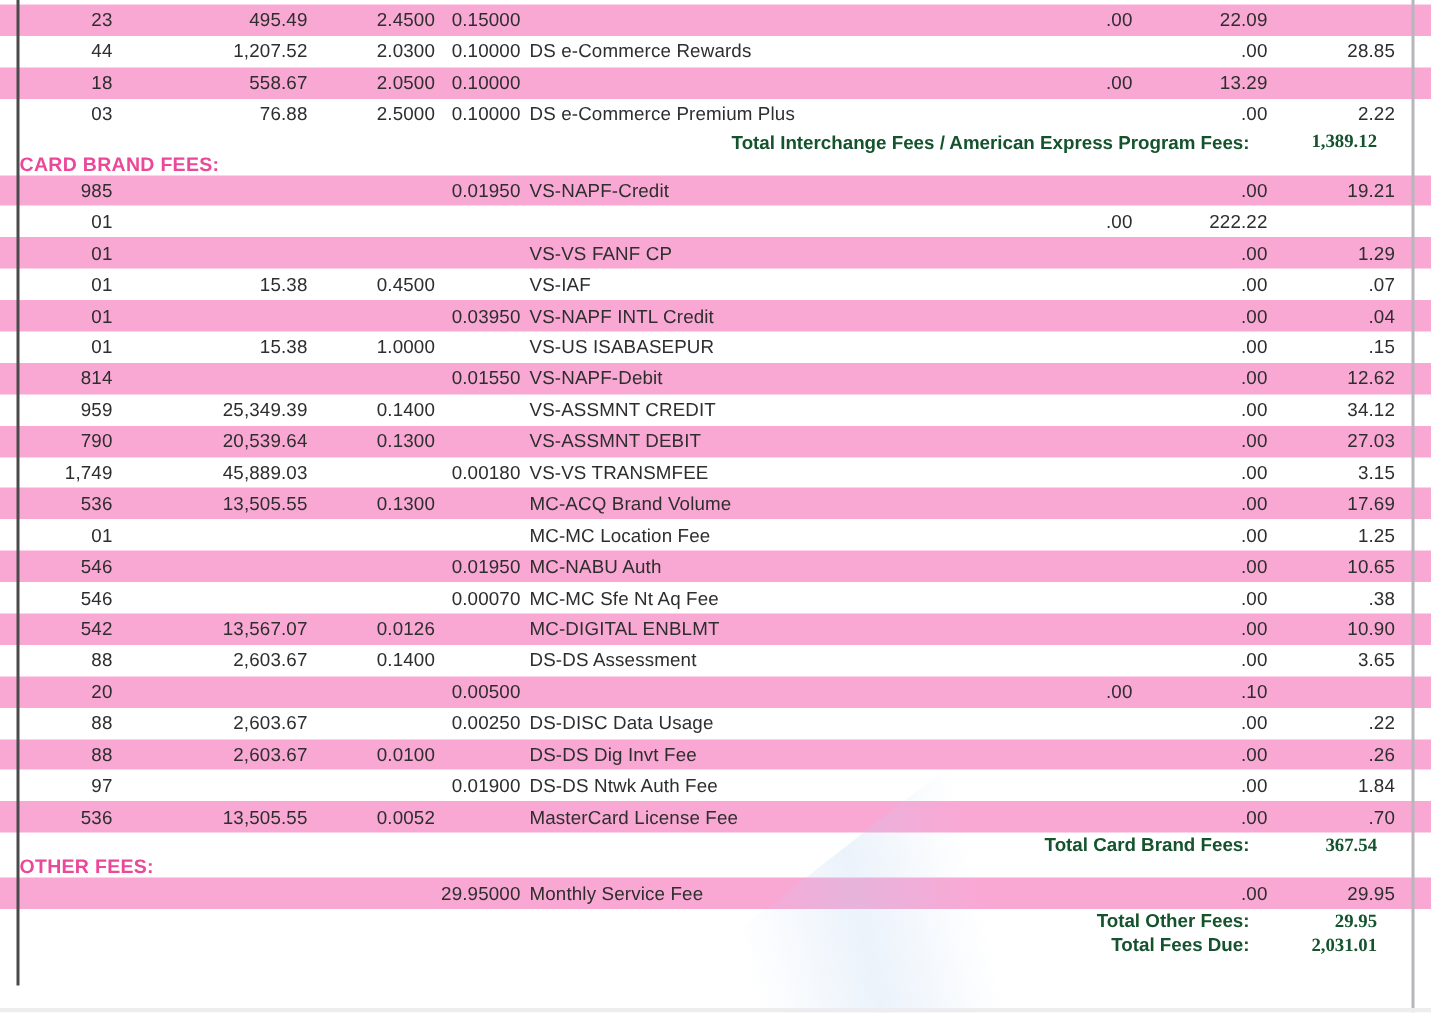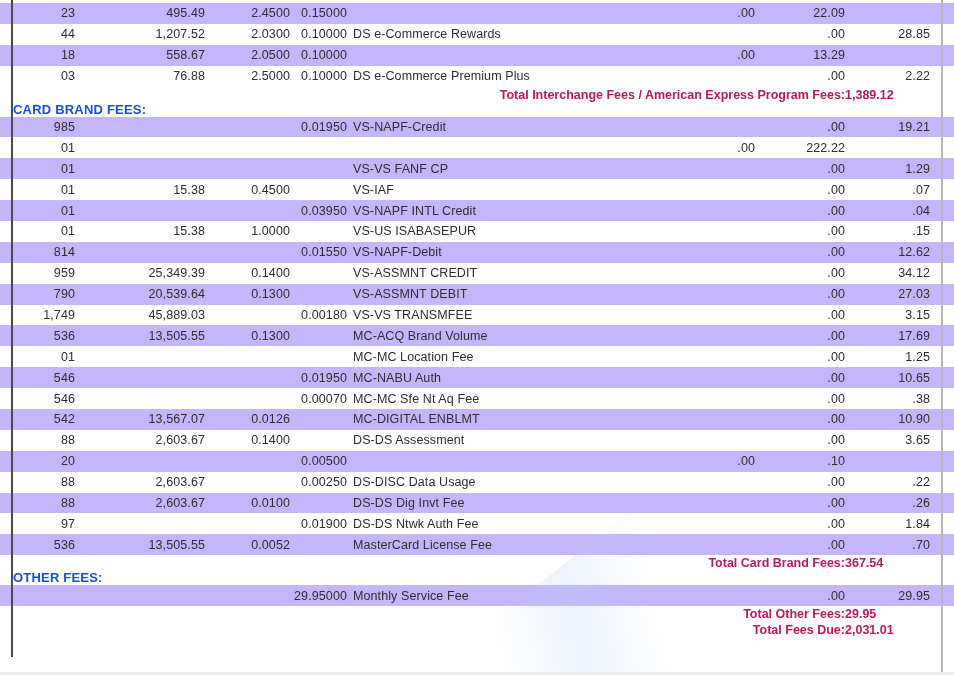--- a/index.html
+++ b/index.html
@@ -23,42 +23,42 @@
 
   .fee-row{
     display:grid;
     grid-template-columns:63px 130px 85px 57px 1fr 90px 85px;
     align-items:center;
     height:20.9px;
     padding:0 24px 0 12px;
     font-size:12.5px;
     letter-spacing:.1px;
   }
-  .fee-row.shaded{background:#c4b5fd;}
+  .fee-row.shaded{background:#f9a8d4;}
   .cell{white-space:nowrap;overflow:hidden;}
   .c-count,.c-vol,.c-rate,.c-per,.c-zero,.c-amt{text-align:right;}
   .c-desc{text-align:left;padding-left:6px;}
 
   .total-row{
     display:grid;
     grid-template-columns:1fr 85px;
     align-items:center;
     height:16px;
-    padding:0 24px 0 12px;
+    padding:0 36px 0 12px;
     font-size:12.5px;
     font-weight:bold;
-    color:#be185d;
+    color:#14532d;
   }
   .total-row .t-label{text-align:right;white-space:nowrap;}
-  .total-row .t-amt{white-space:nowrap;}
+  .total-row .t-amt{text-align:right;white-space:nowrap;font-family:Liberation Serif, serif;}
 
   .sec-header{
     height:14px;line-height:14px;
     padding-left:13px;
-    font-size:13px;font-weight:bold;color:#1d4ed8;
+    font-size:13px;font-weight:bold;color:#ec4899;
     letter-spacing:.2px;
   }
 </style>
 </head>
 <body>
 
 <div class="page">
   <div class="content">
 
     <div class="rows">

